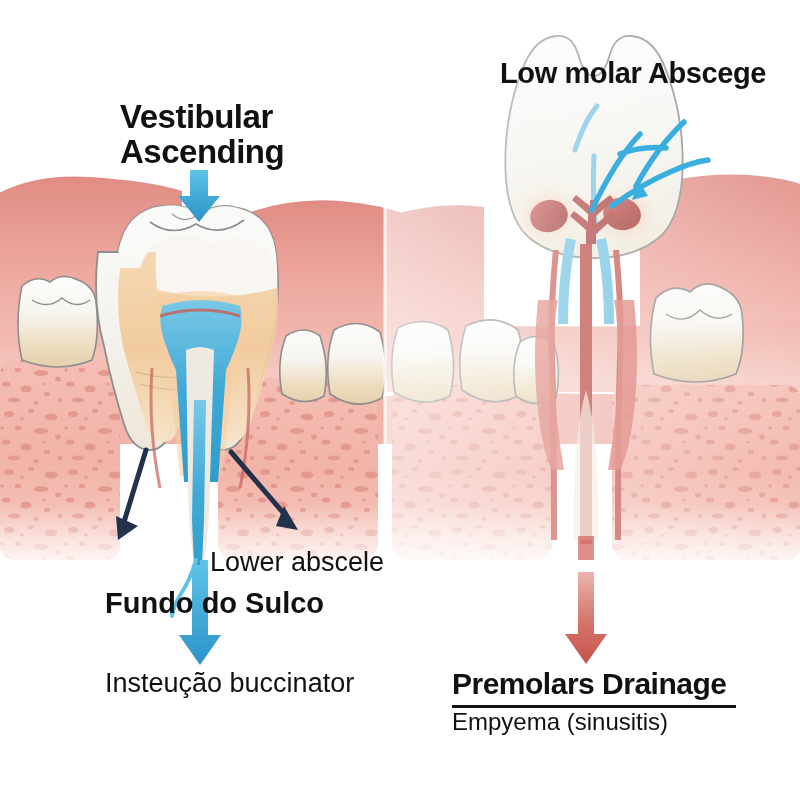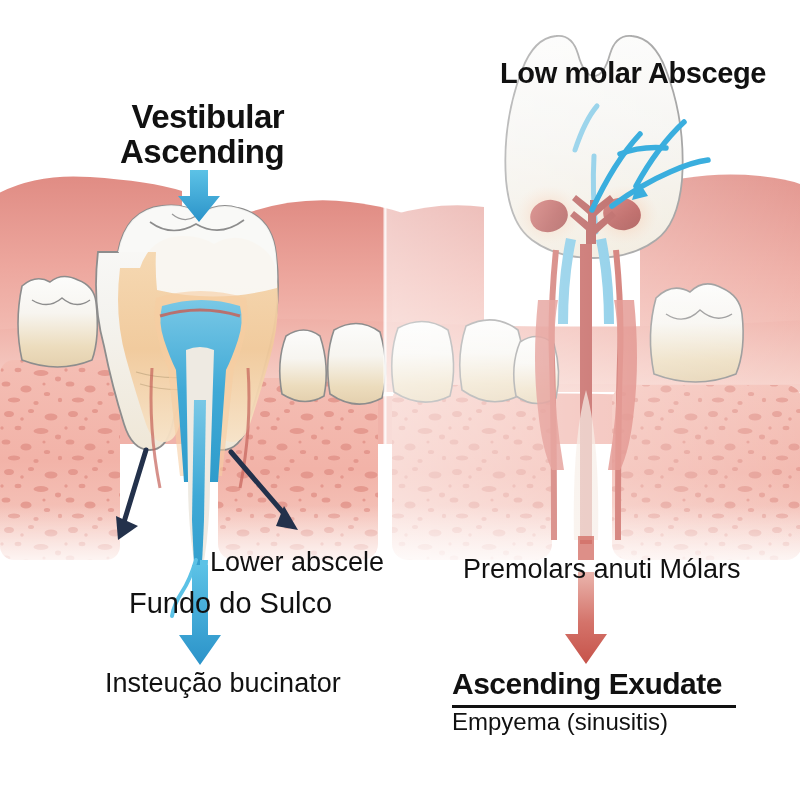--- a/index.html
+++ b/index.html
@@ -1,23 +1,23 @@
 <!DOCTYPE html>
 <html><head>
 <meta charset="utf-8">
 <style>
   html,body{margin:0;padding:0;background:#fff;}
   body{width:800px;height:800px;overflow:hidden;
        font-family:"Liberation Sans",sans-serif;}
   #stage{position:relative;width:800px;height:800px;background:#ffffff;}
   #art{position:absolute;left:0;top:0;width:800px;height:800px;}
   .lbl{position:absolute;color:#111111;white-space:nowrap;line-height:1.05;}
-  .bold{font-weight:normal;margin-left:24px;}
+  .bold{font-weight:bold;}
   .ttl{font-weight:bold;letter-spacing:-0.5px;text-align:right;}
-  #t-vest{left:120px;top:100px;font-size:33px;text-align:right;}
+  #t-vest{left:120px;top:100px;font-size:33px;text-align:left;}
   #t-vest span{display:block;}
   #t-low{left:500px;top:58px;font-size:29px;letter-spacing:-0.4px;}
   #l-exu{left:52px;top:548px;font-size:27px;}
   #l-lab{left:210px;top:548px;font-size:27px;text-align:center;}
   #l-fds{left:105px;top:588px;font-size:29px;}
   #l-musc{left:238px;top:614px;font-size:26px;}
   #l-musc span{display:block;}
   #l-blk{left:105px;top:668px;font-size:27px;}
   #l-blk span{display:block;line-height:1.18;}
   #l-prem{left:463px;top:555px;font-size:27px;}
@@ -280,22 +280,21 @@
 
   <div class="lbl ttl" id="t-low">Low molar Abscege</div>
 
 
   <div class="lbl" id="l-lab">Lower abscele</div>
 
   <div class="lbl bold" id="l-fds">Fundo do Sulco</div>
 
 
   <div class="lbl" id="l-blk">
-    <span>Insteução bucinator</span>
+    <span>Insteução buccinator</span>
   </div>
 
-  <div class="lbl" id="l-prem">Premolars anuti Mólars</div>
-
-  <div class="lbl ttl" id="t-asc">Ascending Exudate</div>
+
+  <div class="lbl ttl" id="t-asc">Premolars Drainage</div>
   <div id="asc-rule"></div>
   <div class="lbl" id="l-emp">Empyema (sinusitis)</div>
 
 </div>
 
 </body></html>

